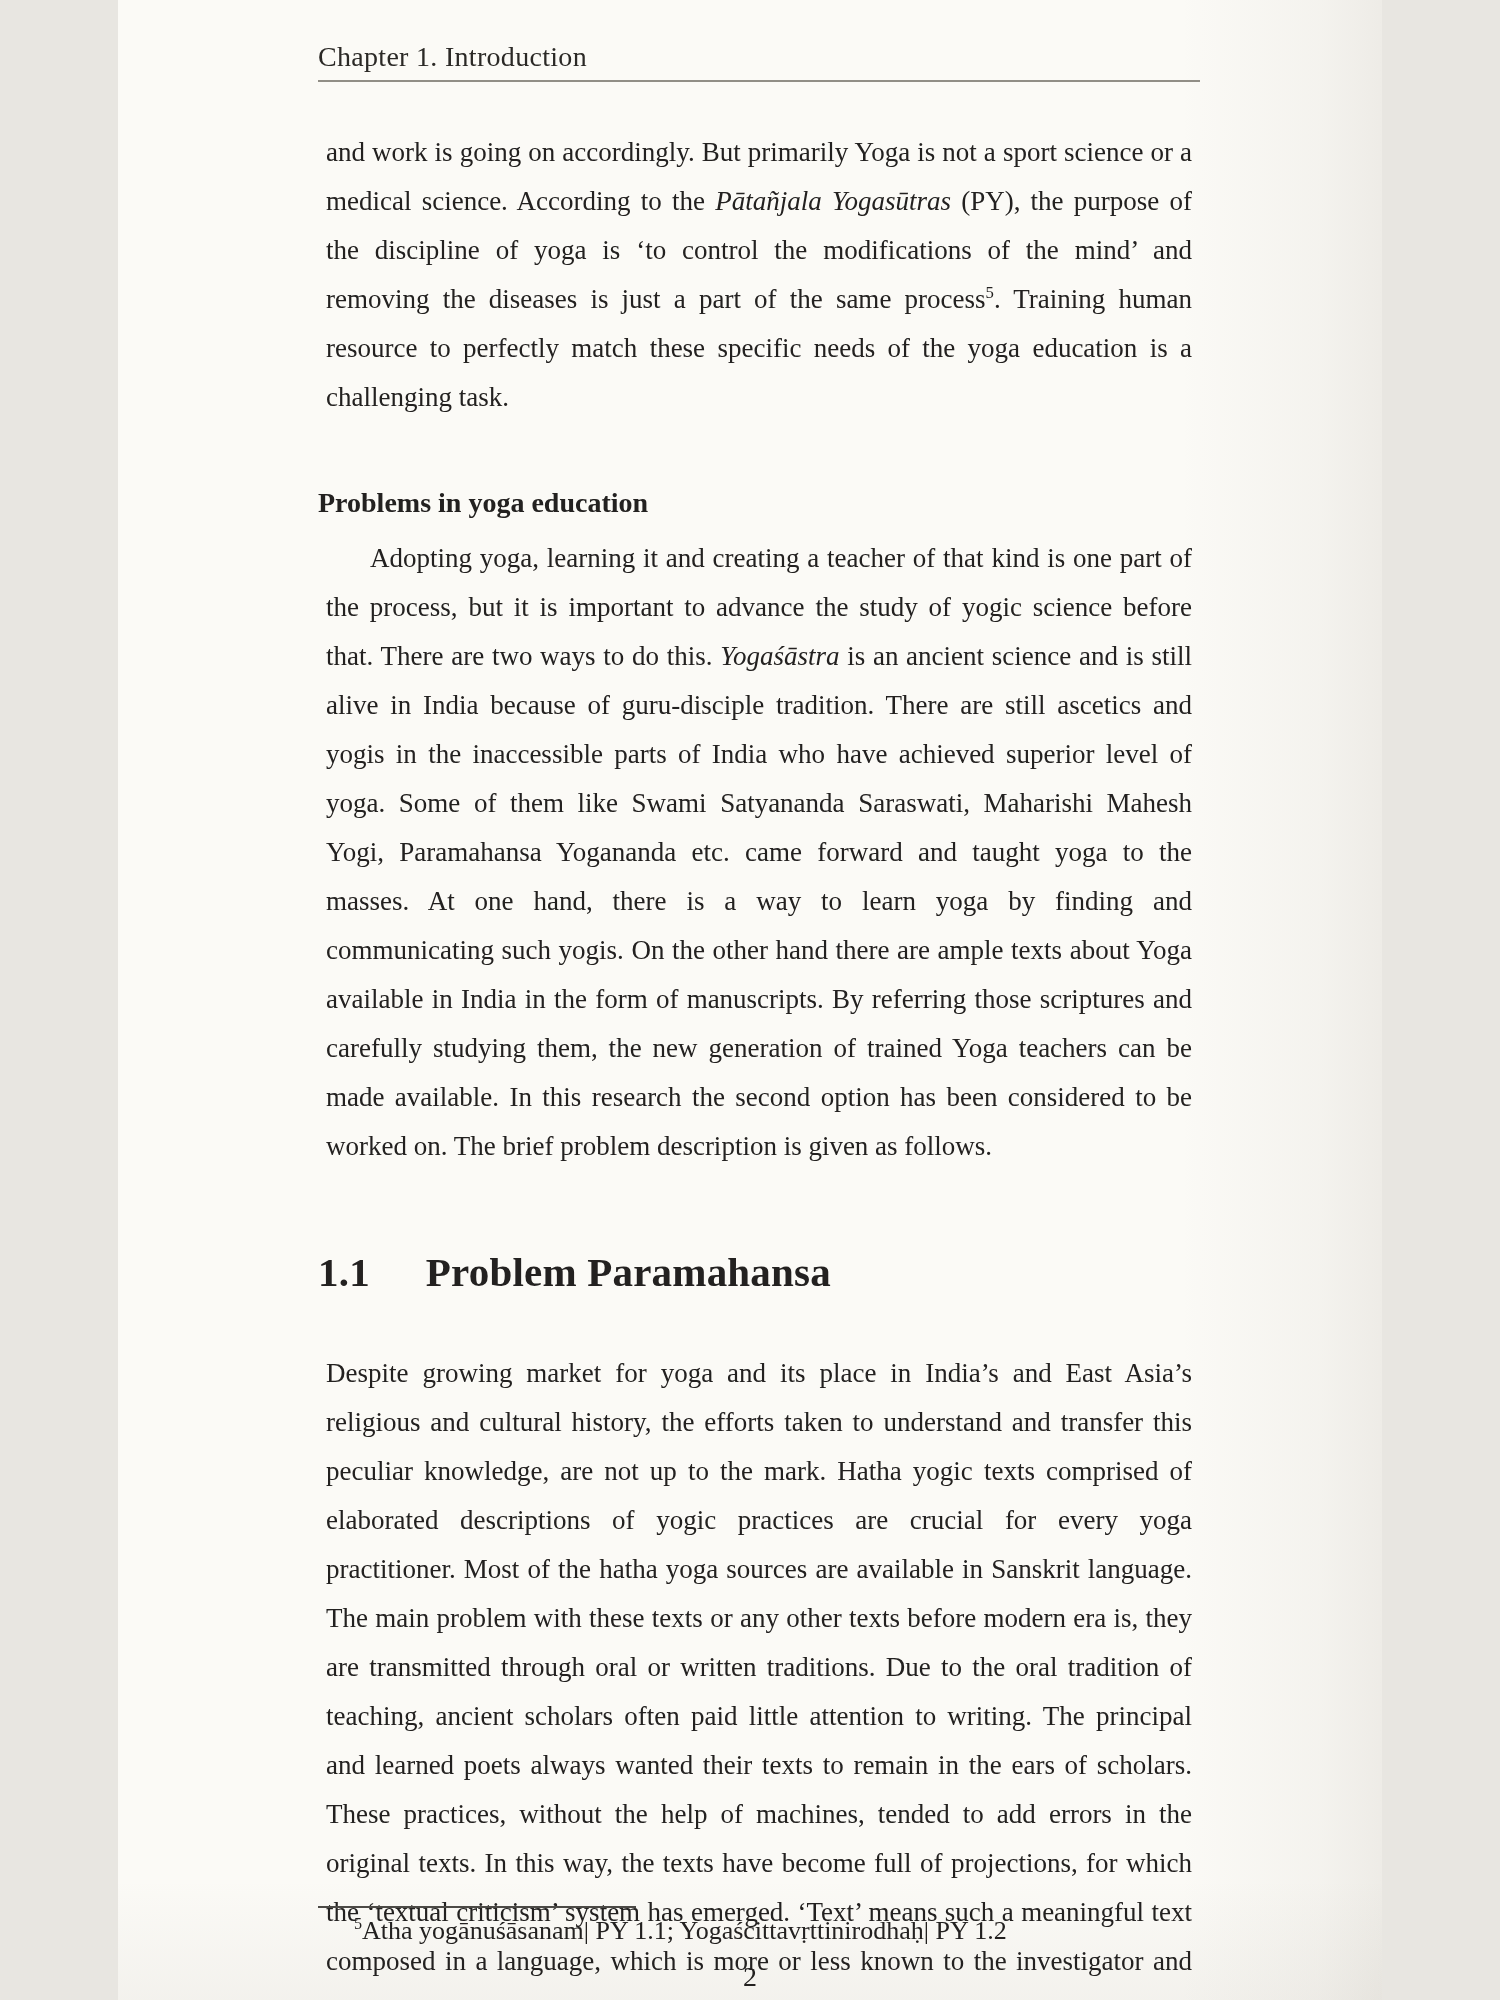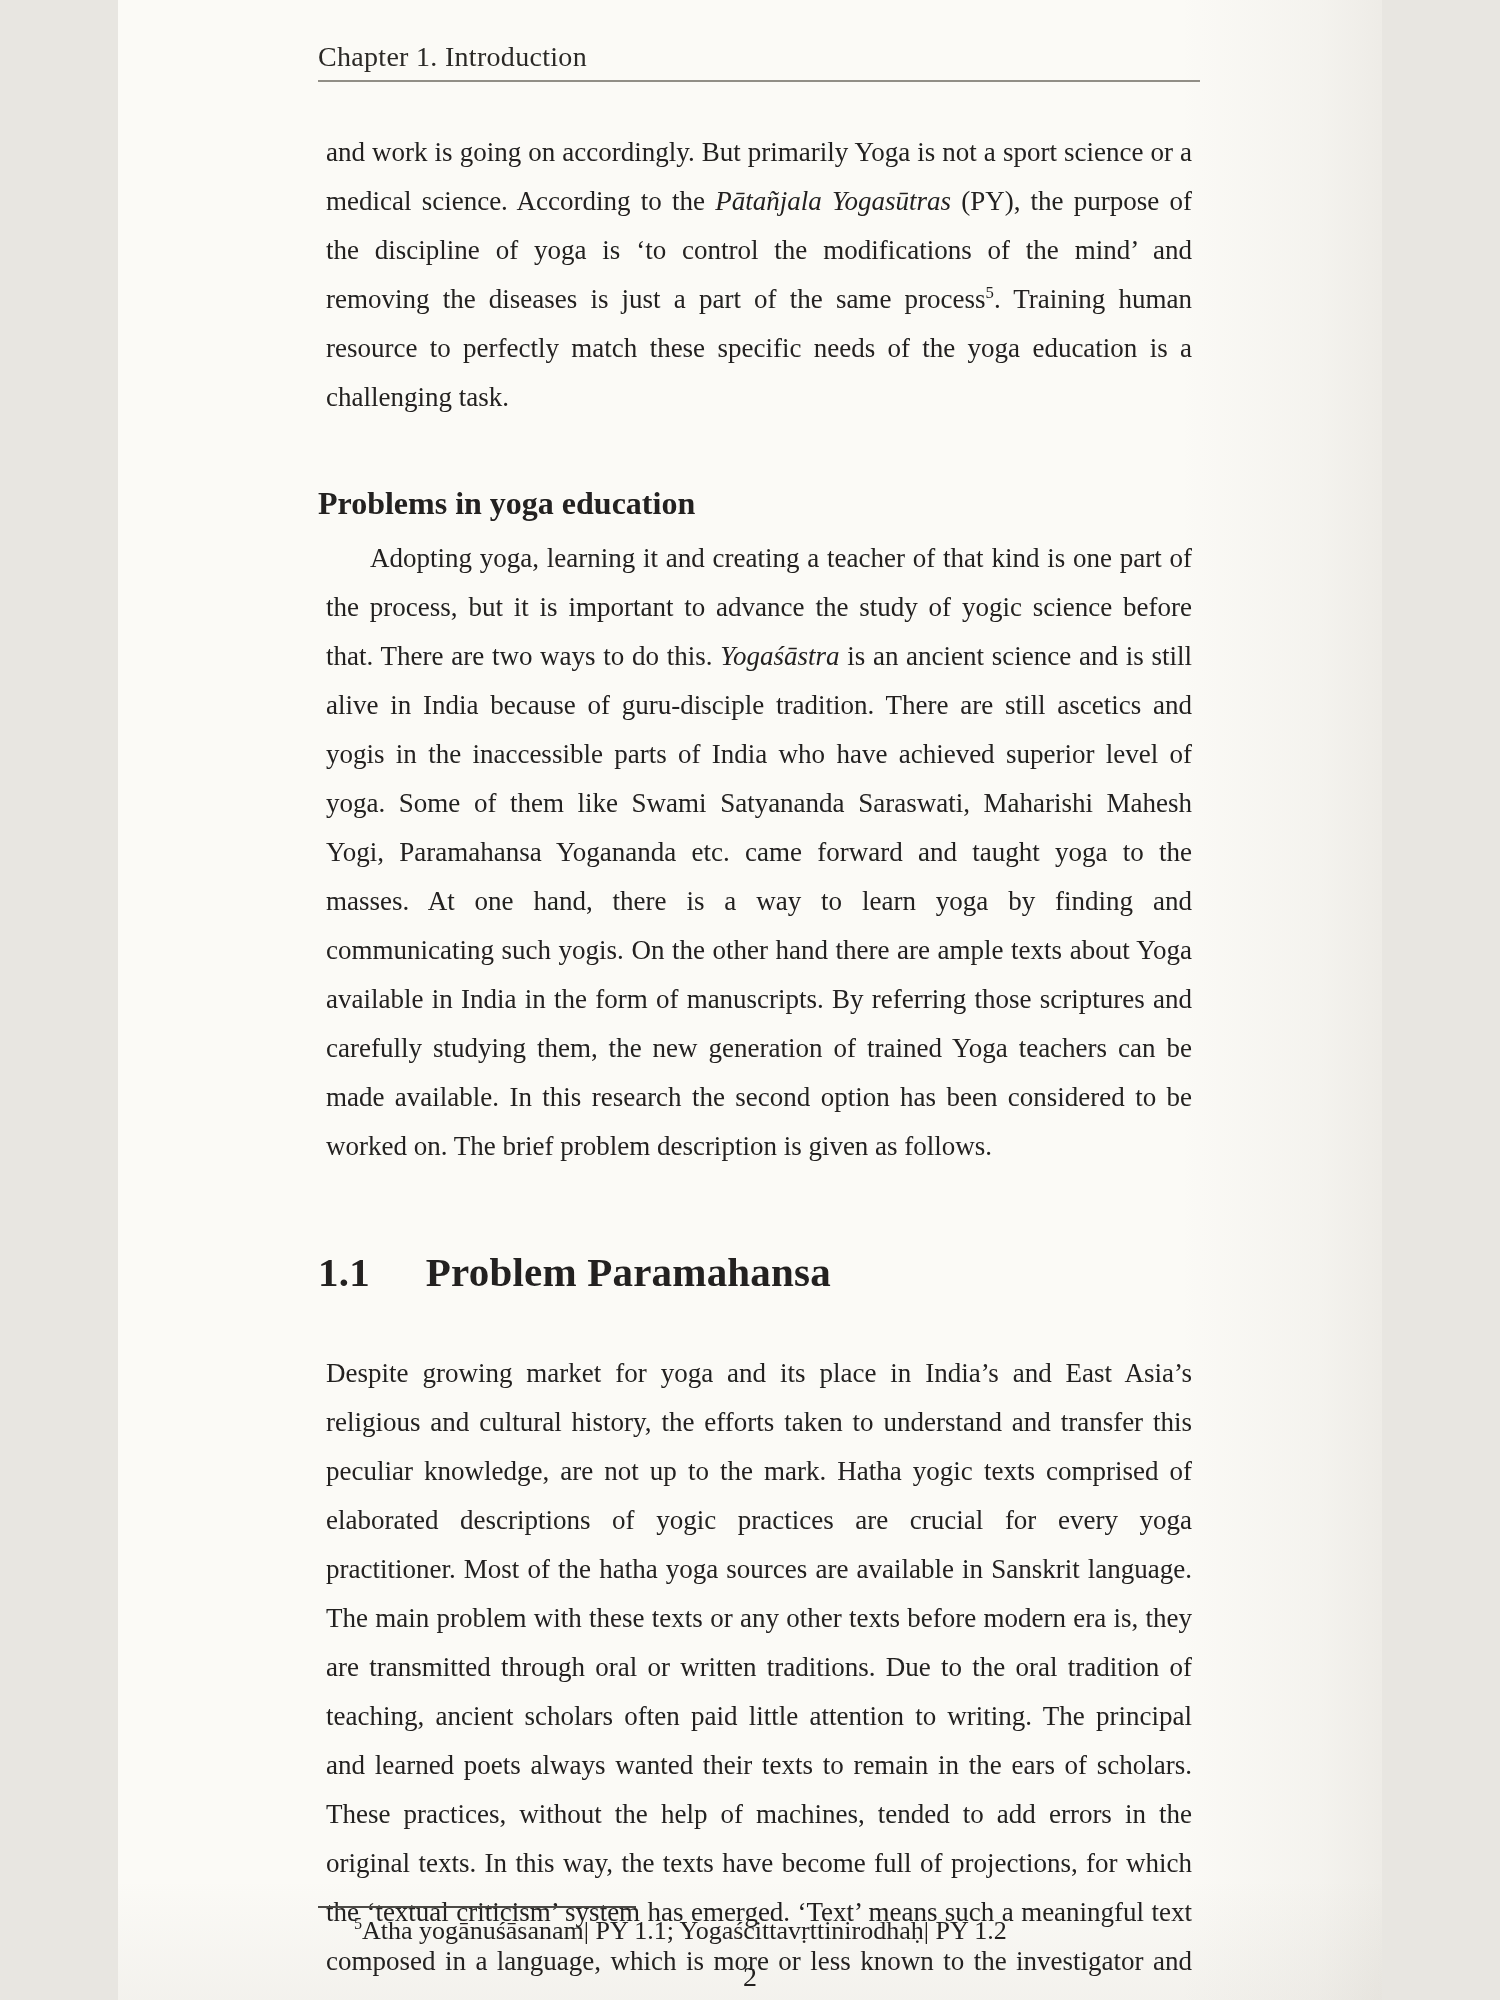--- a/index.html
+++ b/index.html
@@ -42,21 +42,21 @@
     font-size: 27px;
     line-height: 49px;
     text-align: justify;
     hyphens: auto;
   }
 
   .par1 { margin-top: 46px; }
 
   .subhead {
     margin: 64px 0 0 0;
-    font-size: 32px;
+    font-size: 28px;
     line-height: 34px;
     font-weight: bold;
   }
 
   .par2 {
     margin-top: 14px;
     text-indent: 44px;
   }
 
   .section {

